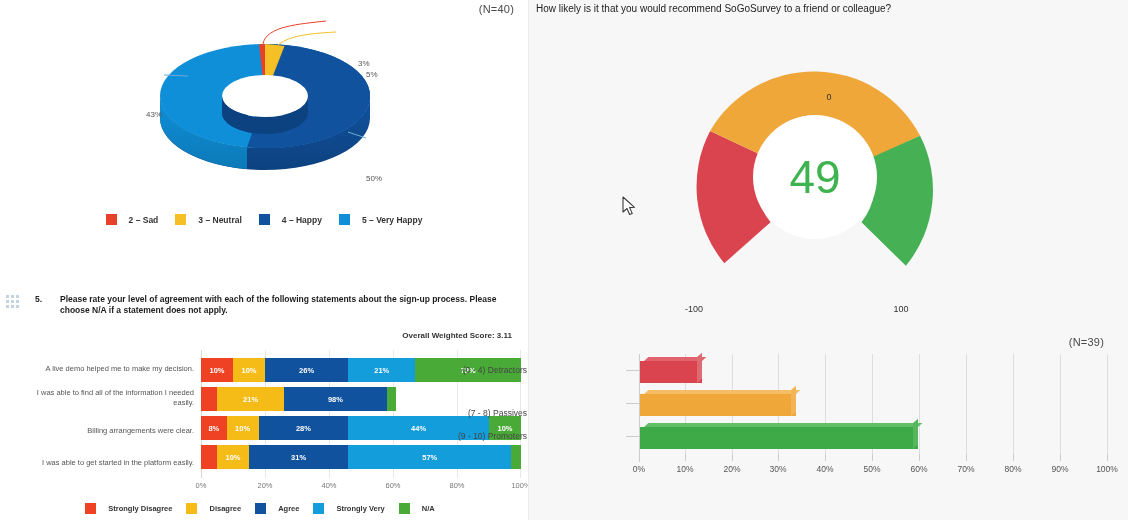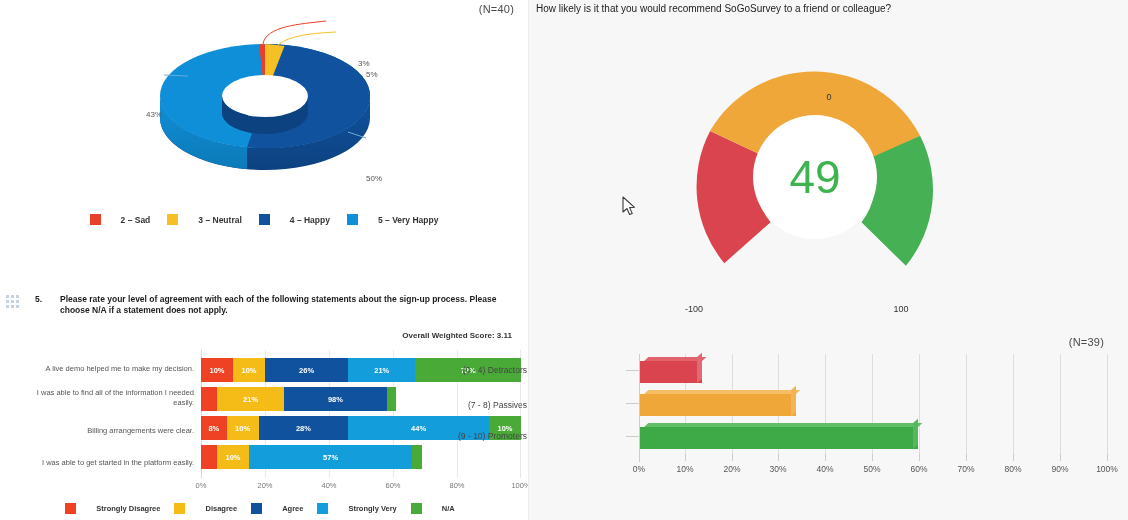--- a/index.html
+++ b/index.html
@@ -33,21 +33,21 @@
   }
   .cal-3  { left: 358px; top: 41px; }
   .cal-5  { left: 366px; top: 52px; }
   .cal-43 { left: 146px; top: 92px; }
   .cal-50 { left: 366px; top: 156px; }
 
   .donut-legend {
     position: absolute; left: 0; top: 214px; width: 528px;
     display: flex; justify-content: center; align-items: center; gap: 17px;
   }
-  .lg-item { display: flex; align-items: center; gap: 20px; text-align: center; }
+  .lg-item { display: flex; align-items: center; gap: 12px; text-align: center; }
   .lg-sw { width: 11px; height: 11px; display: inline-block; }
   .lg-tx { font-size: 8.5px; color: #333; font-weight: bold; white-space: nowrap; }
 
   
   .q-block { position: absolute; left: 0; top: 290px; width: 528px; }
   .grip-icon {
     position: absolute; left: 6px; top: 5px;
     width: 13px; height: 13px;
     display: grid; grid-template-columns: repeat(3, 3px); grid-template-rows: repeat(3, 3px);
     gap: 2px;
@@ -256,20 +256,21 @@
           <div class="sb-seg" style="width:8%;background:#ef4123">8%</div>
           <div class="sb-seg" style="width:10%;background:#f5bc18">10%</div>
           <div class="sb-seg" style="width:28%;background:#11529e">28%</div>
           <div class="sb-seg" style="width:44%;background:#139ddb">44%</div>
           <div class="sb-seg" style="width:10%;background:#4aaa37">10%</div>
         </div>
 
         <div class="sb-row" style="top:95px">
           <div class="sb-seg" style="width:5%;background:#ef4123"></div>
           <div class="sb-seg" style="width:10%;background:#f5bc18">10%</div>
+          <div class="sb-seg" style="width:31%;background:#11529e">31%</div>
           <div class="sb-seg" style="width:51%;background:#139ddb">57%</div>
           <div class="sb-seg" style="width:3%;background:#4aaa37"></div>
         </div>
       </div>
 
       <div class="sb-ticks">
         <span class="sb-tick" style="left:0%">0%</span>
         <span class="sb-tick" style="left:20%">20%</span>
         <span class="sb-tick" style="left:40%">40%</span>
         <span class="sb-tick" style="left:60%">60%</span>
@@ -360,21 +361,21 @@
       </div>
       <div class="nps-leader" style="left:97px; top:18px;"></div>
       <div class="nps-catlabel" style="top:13px">(0 - 4) Detractors</div>
 
       <div class="nps-bar3d" style="left:111px; top:38px; width:156px;">
         <div class="nps-bar-top" style="background:#f5be64; transform:skewX(-48deg); transform-origin:bottom left;"></div>
         <div class="nps-bar-face" style="background:#f0a73a;"></div>
         <div class="nps-bar-side" style="left:151px; background:#f3b455; transform:skewY(-40deg); transform-origin:top left;"></div>
       </div>
       <div class="nps-leader" style="left:97px; top:51px;"></div>
-      <div class="nps-catlabel" style="top:48px">(7 - 8) Passives</div>
+      <div class="nps-catlabel" style="top:56px">(7 - 8) Passives</div>
 
       <div class="nps-bar3d" style="left:111px; top:71px; width:278px;">
         <div class="nps-bar-top" style="background:#61bf68; transform:skewX(-48deg); transform-origin:bottom left;"></div>
         <div class="nps-bar-face" style="background:#3eaa47;"></div>
         <div class="nps-bar-side" style="left:273px; background:#55b85c; transform:skewY(-40deg); transform-origin:top left;"></div>
       </div>
       <div class="nps-leader" style="left:97px; top:84px;"></div>
       <div class="nps-catlabel" style="top:79px">(9 - 10) Promoters</div>
 
       <div class="nps-ticks">

